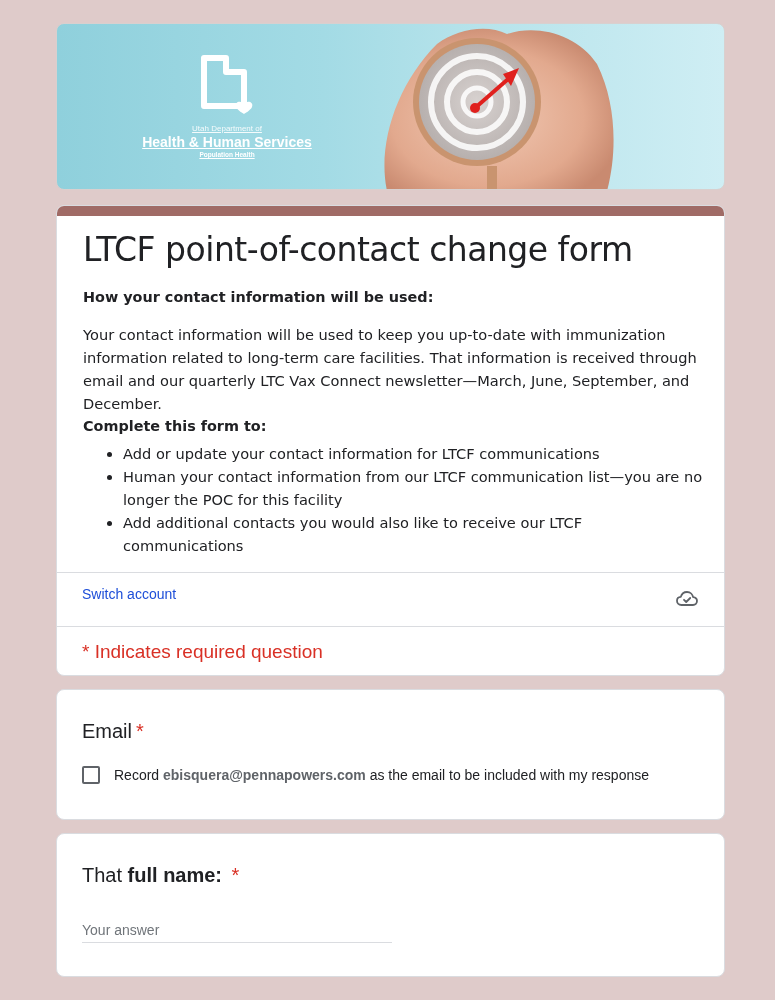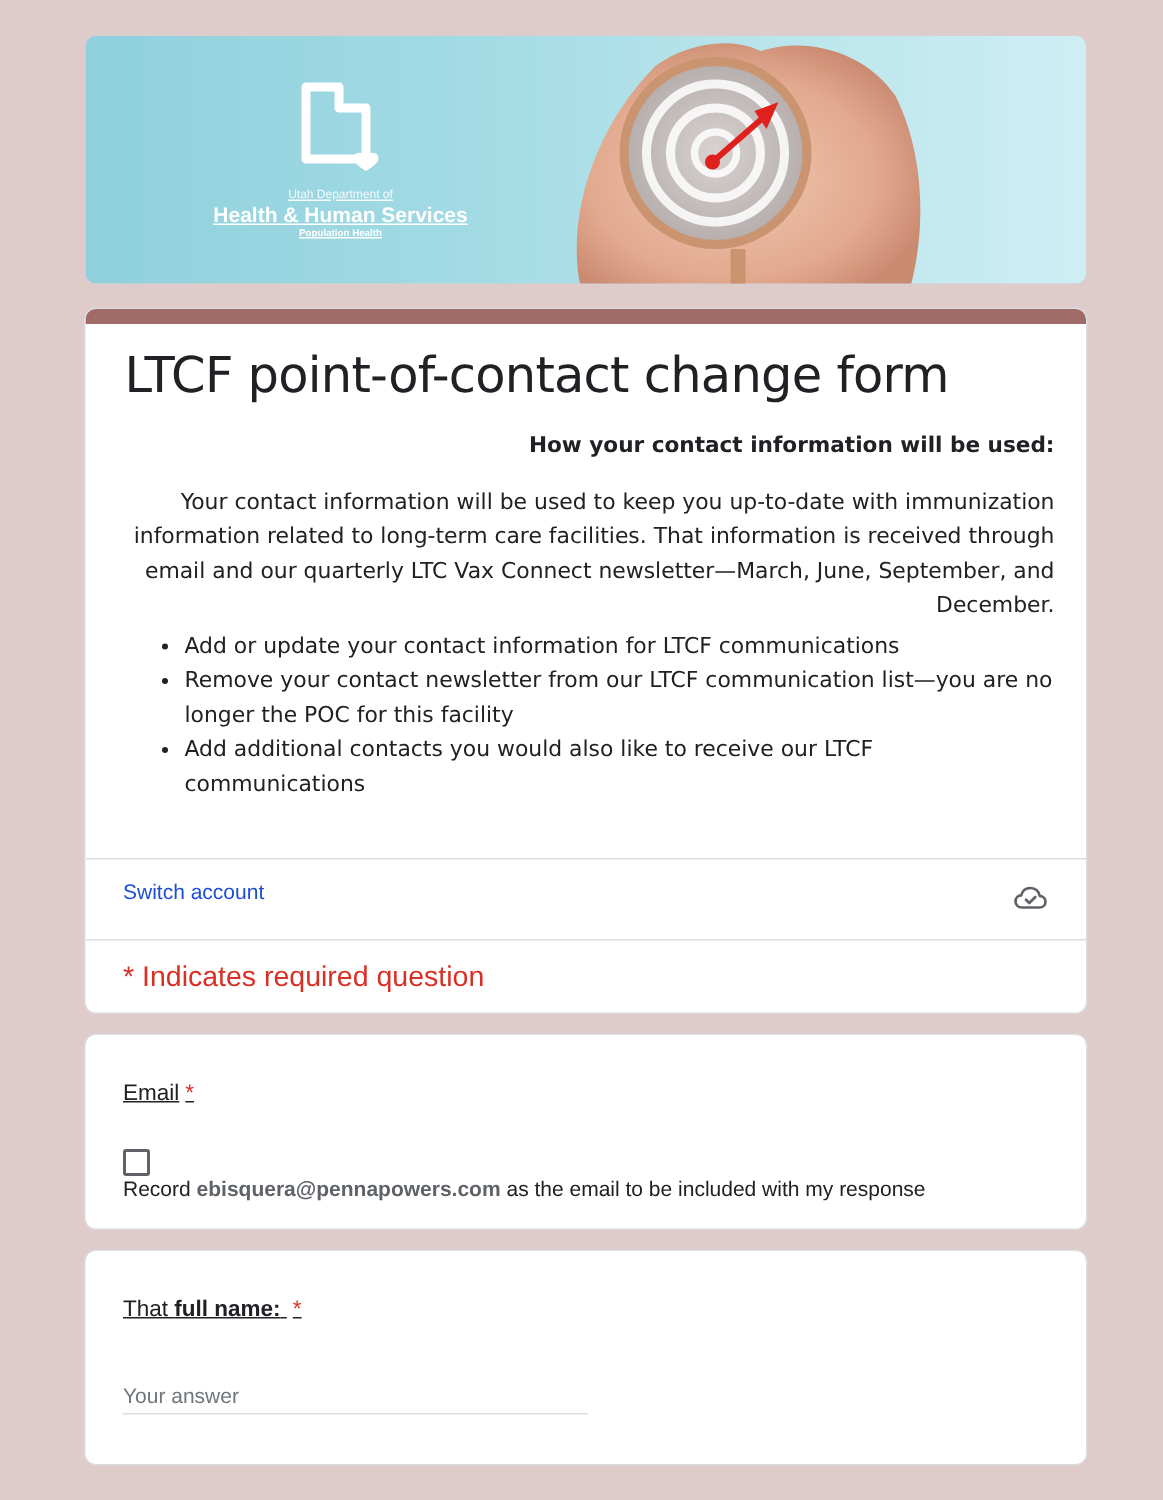--- a/index.html
+++ b/index.html
@@ -103,21 +103,21 @@
       position: absolute;
       left: 26px;
       top: 80px;
       width: 620px;
       font-family: "DejaVu Sans", sans-serif;
       font-size: 14.6px;
       line-height: 23px;
       color: #202124;
     }
     .desc .bold { font-weight: bold; font-size: 14.4px; }
-    .desc p { margin: 0; text-align: right; }
+    .desc p { margin: 0; }
     .desc .heading1 { margin-bottom: 14px; }
     .desc ul {
       margin: 4px 0 0 0;
       padding-left: 40px;
     }
     .desc li { margin: 0; }
     .divider {
       position: absolute;
       left: 0;
       right: 0;
@@ -150,34 +150,33 @@
 
     
     .email-card {
       top: 689px;
       height: 131px;
     }
     .q-label {
       position: absolute;
       left: 25px;
       top: 30px;
-      font-size: 15px;
-      color: #202124;
-      text-decoration: underline;
+      font-size: 20px;
+      color: #202124;
     }
     .req-star {
       color: #d93025;
       margin-left: 4px;
     }
     .checkbox-row {
       position: absolute;
       left: 25px;
       top: 76px;
       display: flex;
-      flex-direction: column;
+      align-items: center;
     }
     .checkbox {
       width: 18px;
       height: 18px;
       border: 2px solid #5f6368;
       border-radius: 2px;
       box-sizing: border-box;
       margin-right: 14px;
       cursor: pointer;
     }
@@ -251,23 +250,24 @@
     <rect x="110" y="142" width="10" height="25" fill="#c9946f"></rect>
   </svg>
 </div>
 
 <div class="card title-card">
   <div class="accent-bar"></div>
   <h1 class="form-title">LTCF point-of-contact change form</h1>
   <div class="desc">
     <p class="bold heading1">How your contact information will be used:</p>
     <p>Your contact information will be used to keep you up-to-date with immunization information related to long-term care facilities. That information is received through email and our quarterly LTC Vax Connect newsletter—March, June, September, and December.</p>
+    <p class="bold">Complete this form to:</p>
     <ul>
       <li>Add or update your contact information for LTCF communications</li>
-      <li>Remove your contact newsletter from our LTCF communication list—you are no longer the POC for this facility</li>
+      <li>Human your contact information from our LTCF communication list—you are no longer the POC for this facility</li>
       <li>Add additional contacts you would also like to receive our LTCF communications</li>
     </ul>
   </div>
   <div class="divider" style="top:366px;"></div>
   <a class="switch-account">Switch account</a>
   <svg class="cloud-icon" viewBox="0 0 24 24">
     <path d="M6.5 19 C3.5 19 2 17 2 14.8 C2 12.6 3.7 11 5.8 10.9 C6.6 7.8 9 6 12 6 C15.4 6 17.7 8.4 18.1 11.2 C20.3 11.4 22 13 22 15.1 C22 17.3 20.3 19 18 19 Z" fill="none" stroke="#5f6368" stroke-width="1.8" stroke-linejoin="round"></path>
     <path d="M9 13.8 L11.2 16 L15.2 12" fill="none" stroke="#5f6368" stroke-width="1.8" stroke-linecap="round" stroke-linejoin="round"></path>
   </svg>
   <div class="divider" style="top:420px;"></div>

